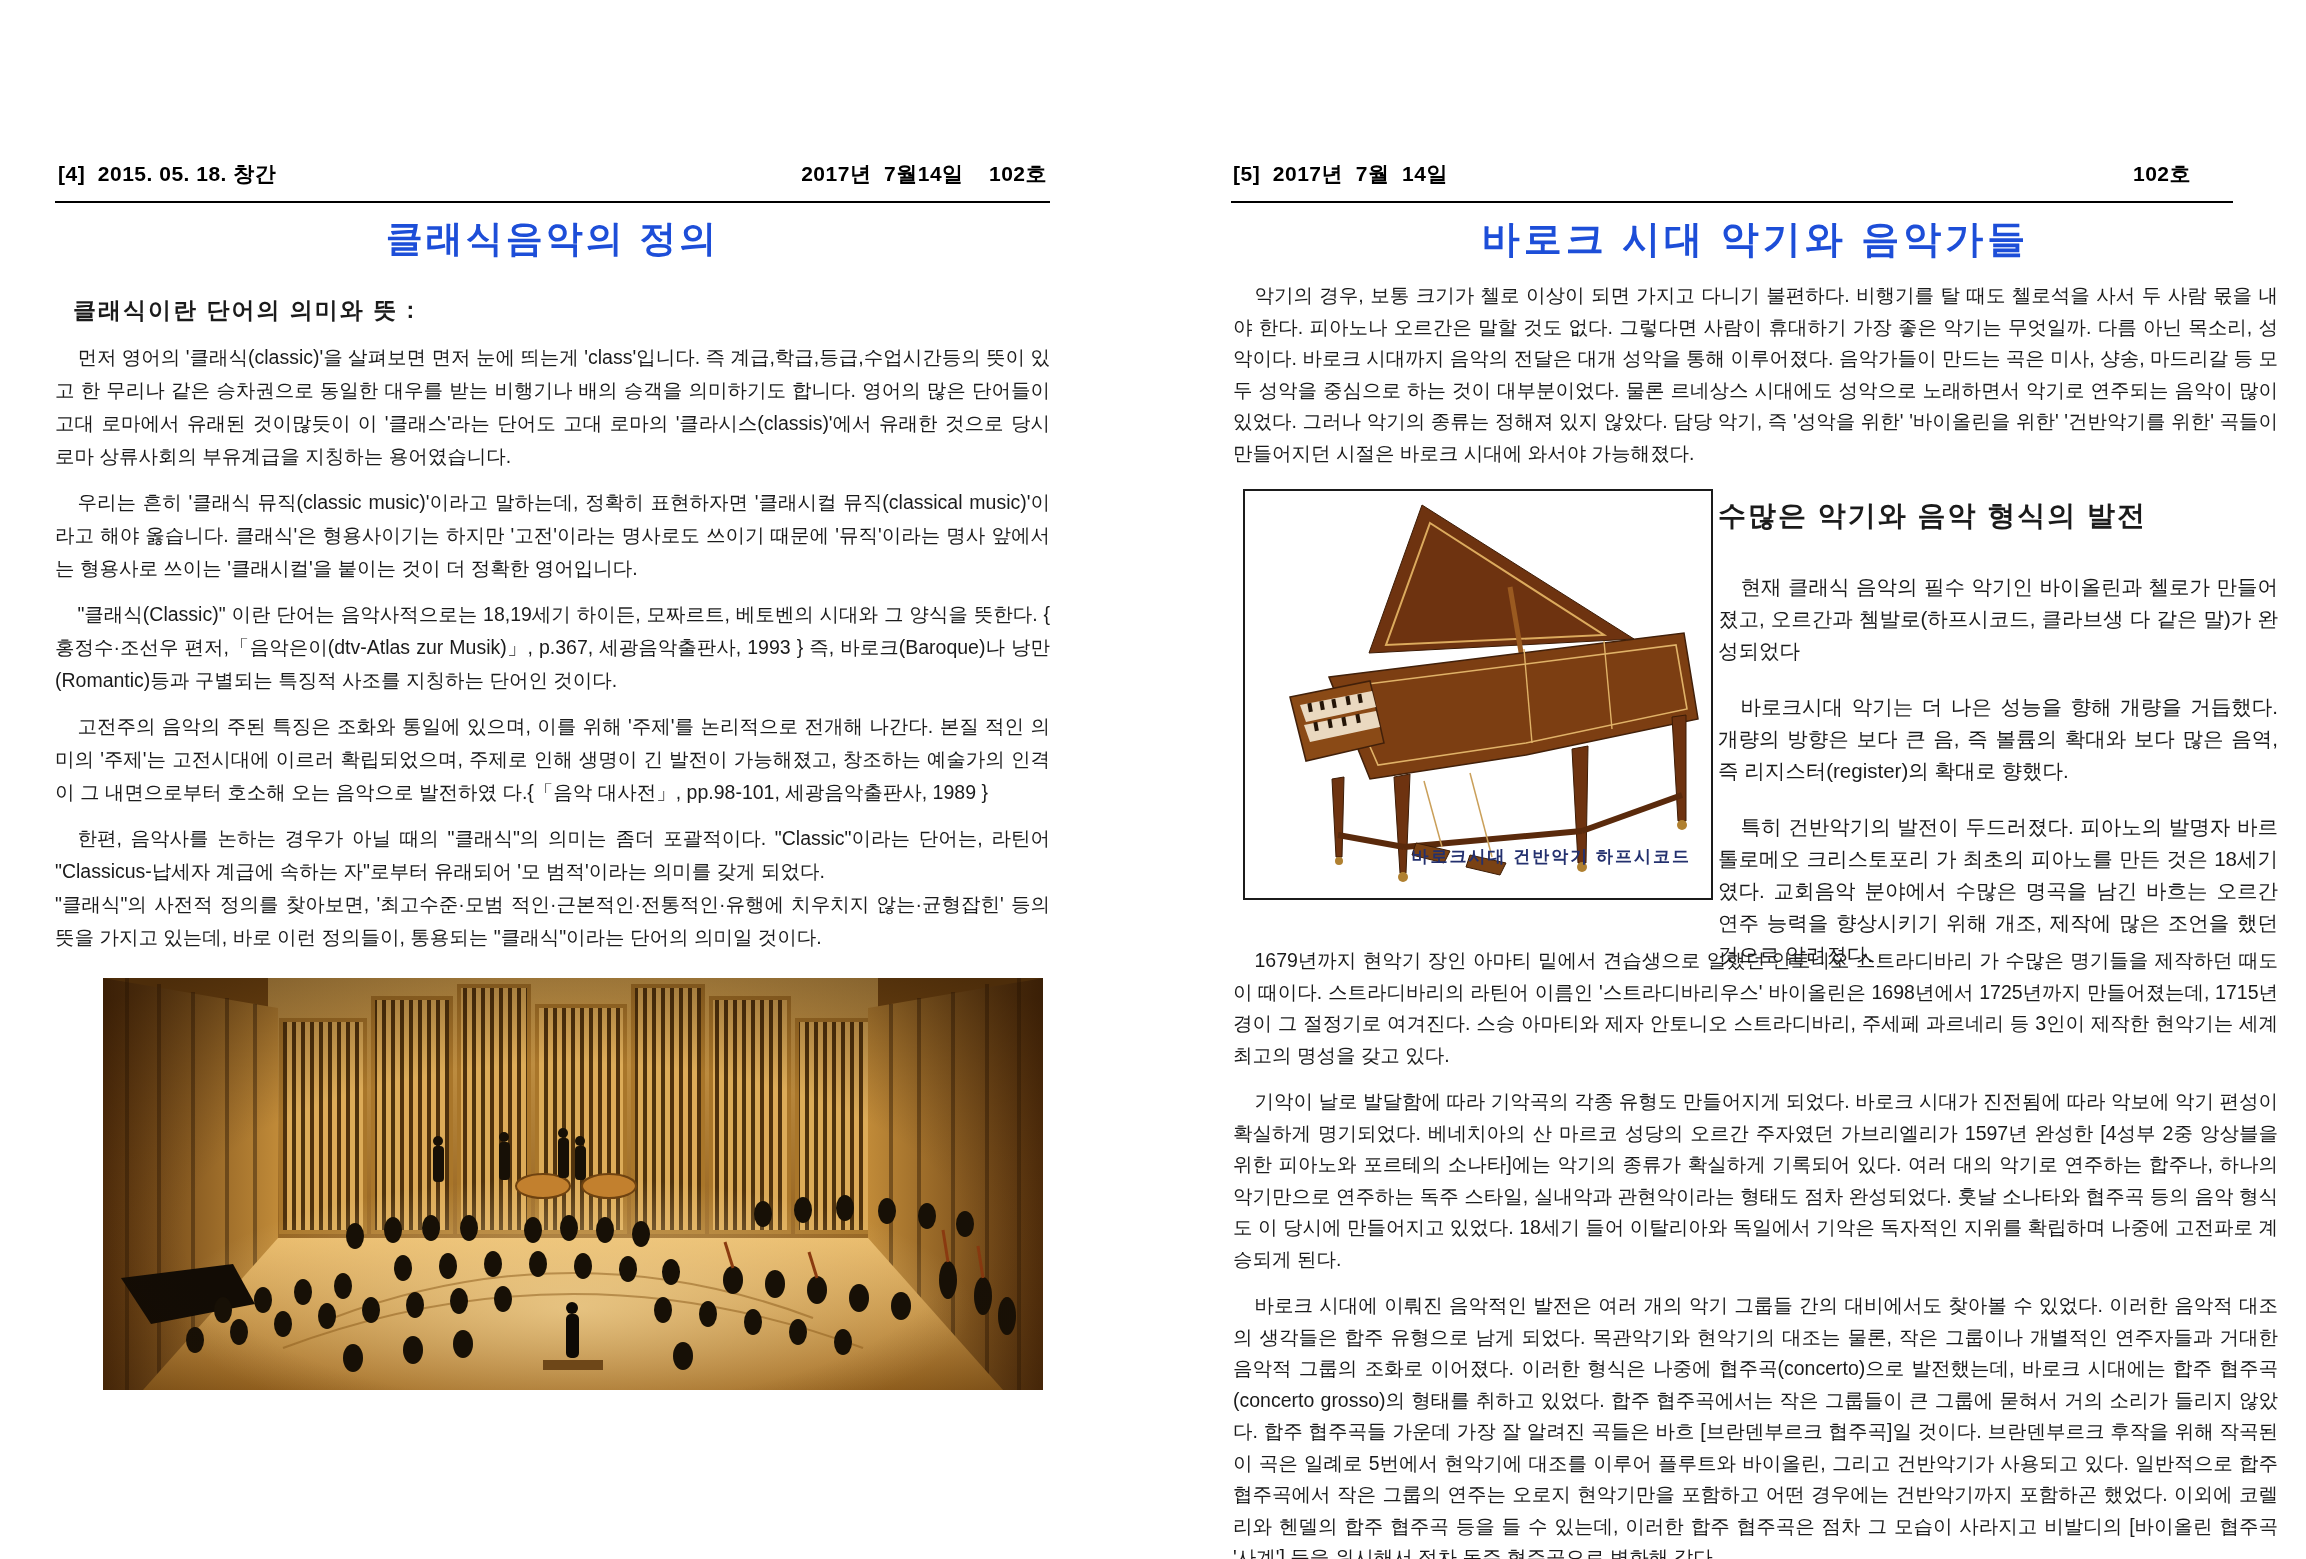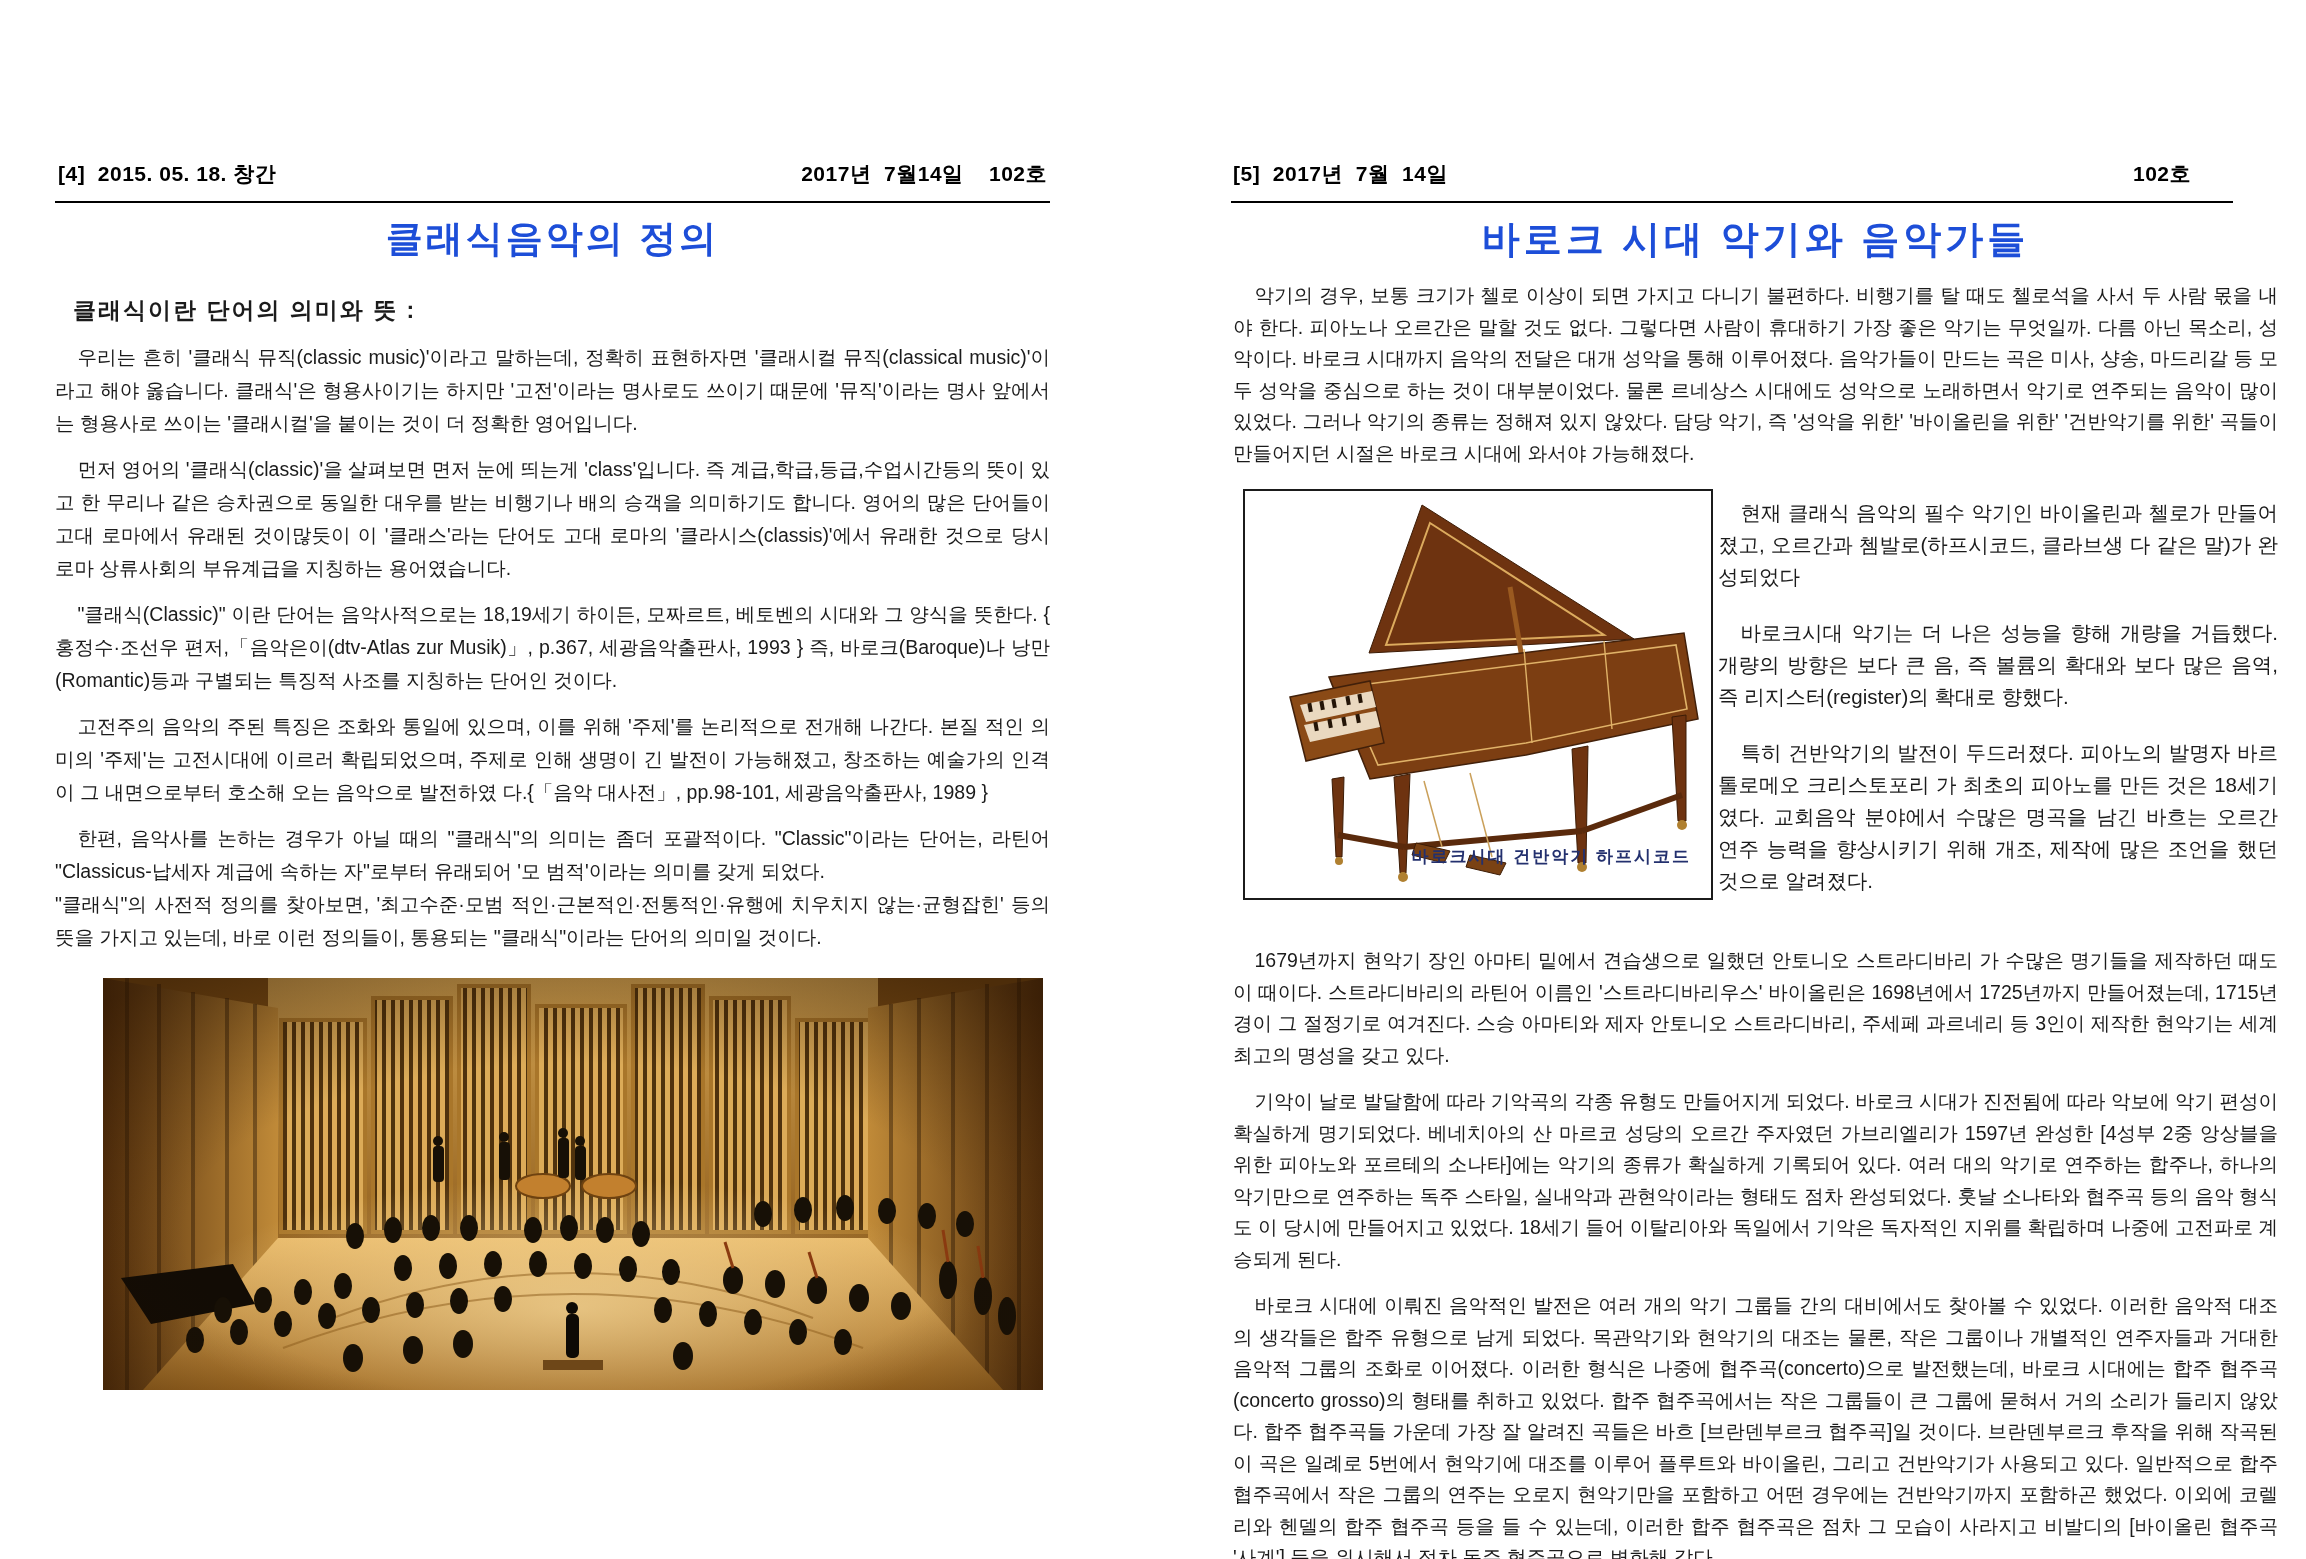--- a/index.html
+++ b/index.html
@@ -47,22 +47,22 @@
 <div class="canvas">
 
   <div class="page page-left">
     <div class="hdr hdr-l">[4]  2015. 05. 18. 창간</div>
     <div class="hdr hdr-r">2017년  7월14일    102호</div>
     <div class="rule"></div>
     <div class="page-title">클래식음악의 정의</div>
 
     <div class="content-left">
       <div class="sec-h">클래식이란 단어의 의미와 뜻 :</div>
+      <p class="indent">먼저 영어의 '클래식(classic)'을 살펴보면 면저 눈에 띄는게 'class'입니다. 즉 계급,학급,등급,수업시간등의 뜻이 있고 한 무리나 같은 승차권으로 동일한 대우를 받는 비행기나 배의 승객을 의미하기도 합니다. 영어의 많은 단어들이 고대 로마에서 유래된 것이많듯이 이 '클래스'라는 단어도 고대 로마의 '클라시스(classis)'에서 유래한 것으로 당시 로마 상류사회의 부유계급을 지칭하는 용어였습니다.</p>
       <p class="indent">우리는 흔히 '클래식 뮤직(classic music)'이라고 말하는데, 정확히 표현하자면 '클래시컬 뮤직(classical music)'이라고 해야 옳습니다.  클래식'은 형용사이기는 하지만 '고전'이라는 명사로도 쓰이기 때문에 '뮤직'이라는 명사 앞에서는 형용사로 쓰이는 '클래시컬'을 붙이는 것이 더 정확한 영어입니다.</p>
-      <p class="indent">먼저 영어의 '클래식(classic)'을 살펴보면 면저 눈에 띄는게 'class'입니다. 즉 계급,학급,등급,수업시간등의 뜻이 있고 한 무리나 같은 승차권으로 동일한 대우를 받는 비행기나 배의 승객을 의미하기도 합니다. 영어의 많은 단어들이 고대 로마에서 유래된 것이많듯이 이 '클래스'라는 단어도 고대 로마의 '클라시스(classis)'에서 유래한 것으로 당시 로마 상류사회의 부유계급을 지칭하는 용어였습니다.</p>
       <p class="indent">"클래식(Classic)" 이란 단어는 음악사적으로는 18,19세기 하이든, 모짜르트, 베토벤의 시대와 그 양식을 뜻한다. { 홍정수·조선우 편저,「음악은이(dtv-Atlas zur Musik)」, p.367, 세광음악출판사, 1993 } 즉, 바로크(Baroque)나 낭만(Romantic)등과 구별되는 특징적 사조를 지칭하는 단어인 것이다.</p>
       <p class="indent">고전주의 음악의 주된 특징은 조화와 통일에 있으며, 이를 위해 '주제'를 논리적으로 전개해 나간다. 본질 적인 의미의 '주제'는 고전시대에 이르러 확립되었으며, 주제로 인해 생명이 긴 발전이 가능해졌고, 창조하는 예술가의 인격이 그 내면으로부터 호소해 오는 음악으로 발전하였 다.{「음악 대사전」, pp.98-101, 세광음악출판사, 1989 }</p>
       <p class="indent tight">한편, 음악사를 논하는 경우가 아닐 때의 "클래식"의 의미는 좀더 포괄적이다. "Classic"이라는 단어는, 라틴어 "Classicus-납세자 계급에 속하는 자"로부터 유래되어 '모 범적'이라는 의미를 갖게 되었다.</p>
       <p>"클래식"의 사전적 정의를 찾아보면, '최고수준·모범 적인·근본적인·전통적인·유행에 치우치지 않는·균형잡힌' 등의 뜻을 가지고 있는데, 바로 이런 정의들이, 통용되는 "클래식"이라는 단어의 의미일 것이다.</p>
 
       <div class="photo-wrap">
         <svg viewBox="0 0 940 412" width="940" height="412">
           <defs>
             <linearGradient id="wallL" x1="0" y1="0" x2="1" y2="0">
               <stop offset="0" stop-color="#55300c"></stop>
@@ -285,20 +285,21 @@
               <circle cx="129" cy="386" r="5"></circle>
                 <circle cx="308" cy="376" r="5"></circle>
               <circle cx="408" cy="334" r="5"></circle>
                 <circle cx="65" cy="370" r="4"></circle>
             </g>
           </svg>
           <div class="fig-caption">바로크시대 건반악기 하프시코드</div>
         </div>
 
         <div class="col">
+          <div class="col-h">수많은 악기와 음악 형식의 발전</div>
           <p>현재 클래식 음악의 필수 악기인 바이올린과 첼로가 만들어졌고, 오르간과 쳄발로(하프시코드, 클라브생 다 같은 말)가 완성되었다</p>
           <p>바로크시대 악기는 더 나은 성능을 향해 개량을 거듭했다. 개량의 방향은 보다 큰 음, 즉 볼륨의 확대와 보다 많은 음역, 즉 리지스터(register)의 확대로 향했다.</p>
           <p>특히 건반악기의 발전이 두드러졌다. 피아노의 발명자 바르톨로메오 크리스토포리 가 최초의 피아노를 만든 것은 18세기 였다. 교회음악 분야에서 수많은 명곡을 남긴 바흐는 오르간 연주 능력을 향상시키기 위해 개조, 제작에 많은 조언을 했던 것으로 알려졌다.</p>
         </div>
       </div>
 
       <div class="wide">
         <p>1679년까지 현악기 장인 아마티 밑에서 견습생으로 일했던 안토니오 스트라디바리 가 수많은 명기들을 제작하던 때도 이 때이다. 스트라디바리의 라틴어 이름인 '스트라디바리우스' 바이올린은 1698년에서 1725년까지 만들어졌는데, 1715년경이 그 절정기로 여겨진다. 스승 아마티와 제자 안토니오 스트라디바리, 주세페 과르네리  등 3인이 제작한 현악기는 세계 최고의 명성을 갖고 있다.</p>
         <p>기악이 날로 발달함에 따라 기악곡의 각종 유형도 만들어지게 되었다. 바로크 시대가 진전됨에 따라 악보에 악기 편성이 확실하게 명기되었다. 베네치아의 산 마르코 성당의 오르간 주자였던 가브리엘리가 1597년 완성한 [4성부 2중 앙상블을 위한 피아노와 포르테의 소나타]에는 악기의 종류가 확실하게 기록되어 있다. 여러 대의 악기로 연주하는 합주나, 하나의 악기만으로 연주하는 독주 스타일, 실내악과 관현악이라는 형태도 점차 완성되었다. 훗날 소나타와 협주곡 등의 음악 형식도 이 당시에 만들어지고 있었다. 18세기 들어 이탈리아와 독일에서 기악은 독자적인 지위를 확립하며 나중에 고전파로 계승되게 된다.</p>
         <p>바로크 시대에 이뤄진 음악적인 발전은 여러 개의 악기 그룹들 간의 대비에서도 찾아볼 수 있었다. 이러한 음악적 대조의 생각들은 합주 유형으로 남게 되었다. 목관악기와 현악기의 대조는 물론, 작은 그룹이나 개별적인 연주자들과 거대한 음악적 그룹의 조화로 이어졌다. 이러한 형식은 나중에 협주곡(concerto)으로 발전했는데, 바로크 시대에는 합주 협주곡(concerto grosso)의 형태를 취하고 있었다. 합주 협주곡에서는 작은 그룹들이 큰 그룹에 묻혀서 거의 소리가 들리지 않았다. 합주 협주곡들 가운데 가장 잘 알려진 곡들은 바흐 [브란덴부르크 협주곡]일 것이다. 브란덴부르크 후작을 위해 작곡된 이 곡은 일례로 5번에서 현악기에 대조를 이루어 플루트와 바이올린, 그리고 건반악기가 사용되고 있다. 일반적으로 합주 협주곡에서 작은 그룹의 연주는 오로지 현악기만을 포함하고 어떤 경우에는 건반악기까지 포함하곤 했었다. 이외에 코렐리와 헨델의 합주 협주곡 등을 들 수 있는데, 이러한 합주 협주곡은 점차 그 모습이 사라지고 비발디의 [바이올린 협주곡 '사계'] 등을 위시해서 점차 독주 협주곡으로 변화해 갔다.</p>

